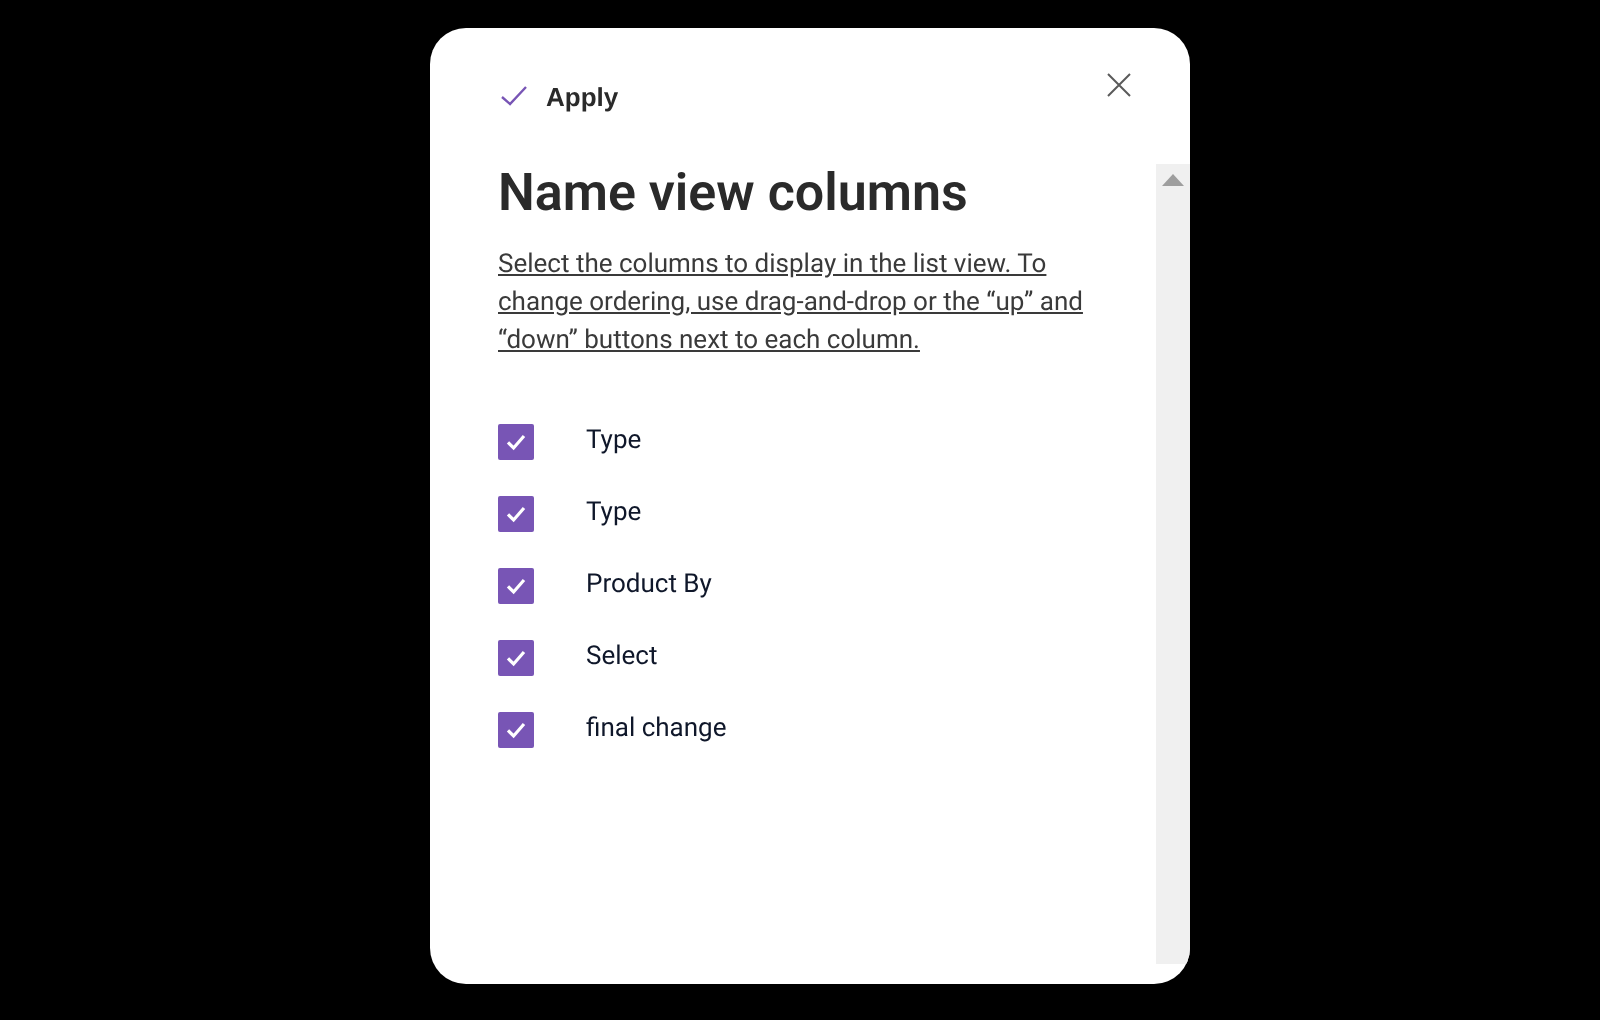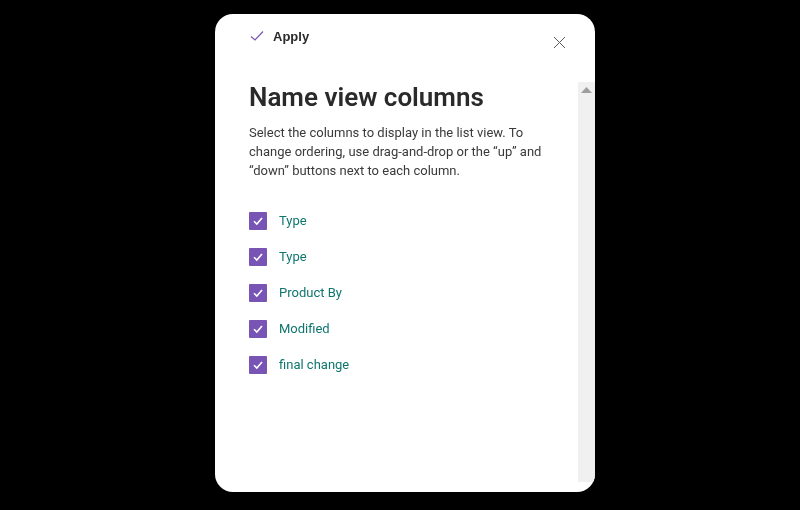--- a/index.html
+++ b/index.html
@@ -17,21 +17,21 @@
     top: 14px;
     width: 380px;
     height: 478px;
     background: #ffffff;
     border-radius: 18px;
     box-shadow: 0 2px 8px rgba(0,0,0,0.25);
     overflow: hidden;
   }
   .header {
     display: flex;
-    align-items: flex-start;
+    align-items: flex-end;
     justify-content: space-between;
     padding: 14px 22px 6px 34px;
   }
   .apply-btn {
     display: inline-flex;
     align-items: center;
     gap: 8px;
     cursor: pointer;
     background: transparent;
     border: none;
@@ -70,20 +70,21 @@
     font-weight: 600;
     color: #2a2a2a;
     margin: 14px 0 12px 0;
   }
   .description {
     font-size: 13px;
     line-height: 1.45;
     color: #3a3a3a;
     margin: 0 14px 22px 0;
     max-width: 300px;
+    text-decoration: underline;
   }
   .col-list {
     list-style: none;
     padding: 0;
     margin: 0;
   }
   .col-item {
     display: flex;
     align-items: center;
     gap: 12px;
@@ -97,21 +98,22 @@
     display: flex;
     align-items: center;
     justify-content: center;
     flex: 0 0 18px;
     cursor: pointer;
     border-radius: 1px;
   }
   .cbox svg { display: block; }
   .col-label {
     font-size: 13px;
-    color: #0f766e;
+    color: #0f172a;
+    margin-left: 14px;
   }
   
   .scrollbar-track {
     position: absolute;
     right: 0;
     top: 68px;
     bottom: 10px;
     width: 17px;
     background: #f0f0f0;
   }
@@ -179,21 +181,21 @@
             </svg>
         </span>
         <span class="col-label">Product By</span>
       </li>
       <li class="col-item">
         <span class="cbox">
           <svg width="12" height="12" viewBox="0 0 12 12">
               <path d="M2 6.2 L4.8 9 L10 3" stroke="#ffffff" stroke-width="1.6" fill="none"></path>
             </svg>
         </span>
-        <span class="col-label">Modified</span>
+        <span class="col-label">Select</span>
       </li>
       <li class="col-item">
         <span class="cbox">
           <svg width="12" height="12" viewBox="0 0 12 12">
               <path d="M2 6.2 L4.8 9 L10 3" stroke="#ffffff" stroke-width="1.6" fill="none"></path>
             </svg>
         </span>
         <span class="col-label">final change</span>
       </li>
     </ul>

